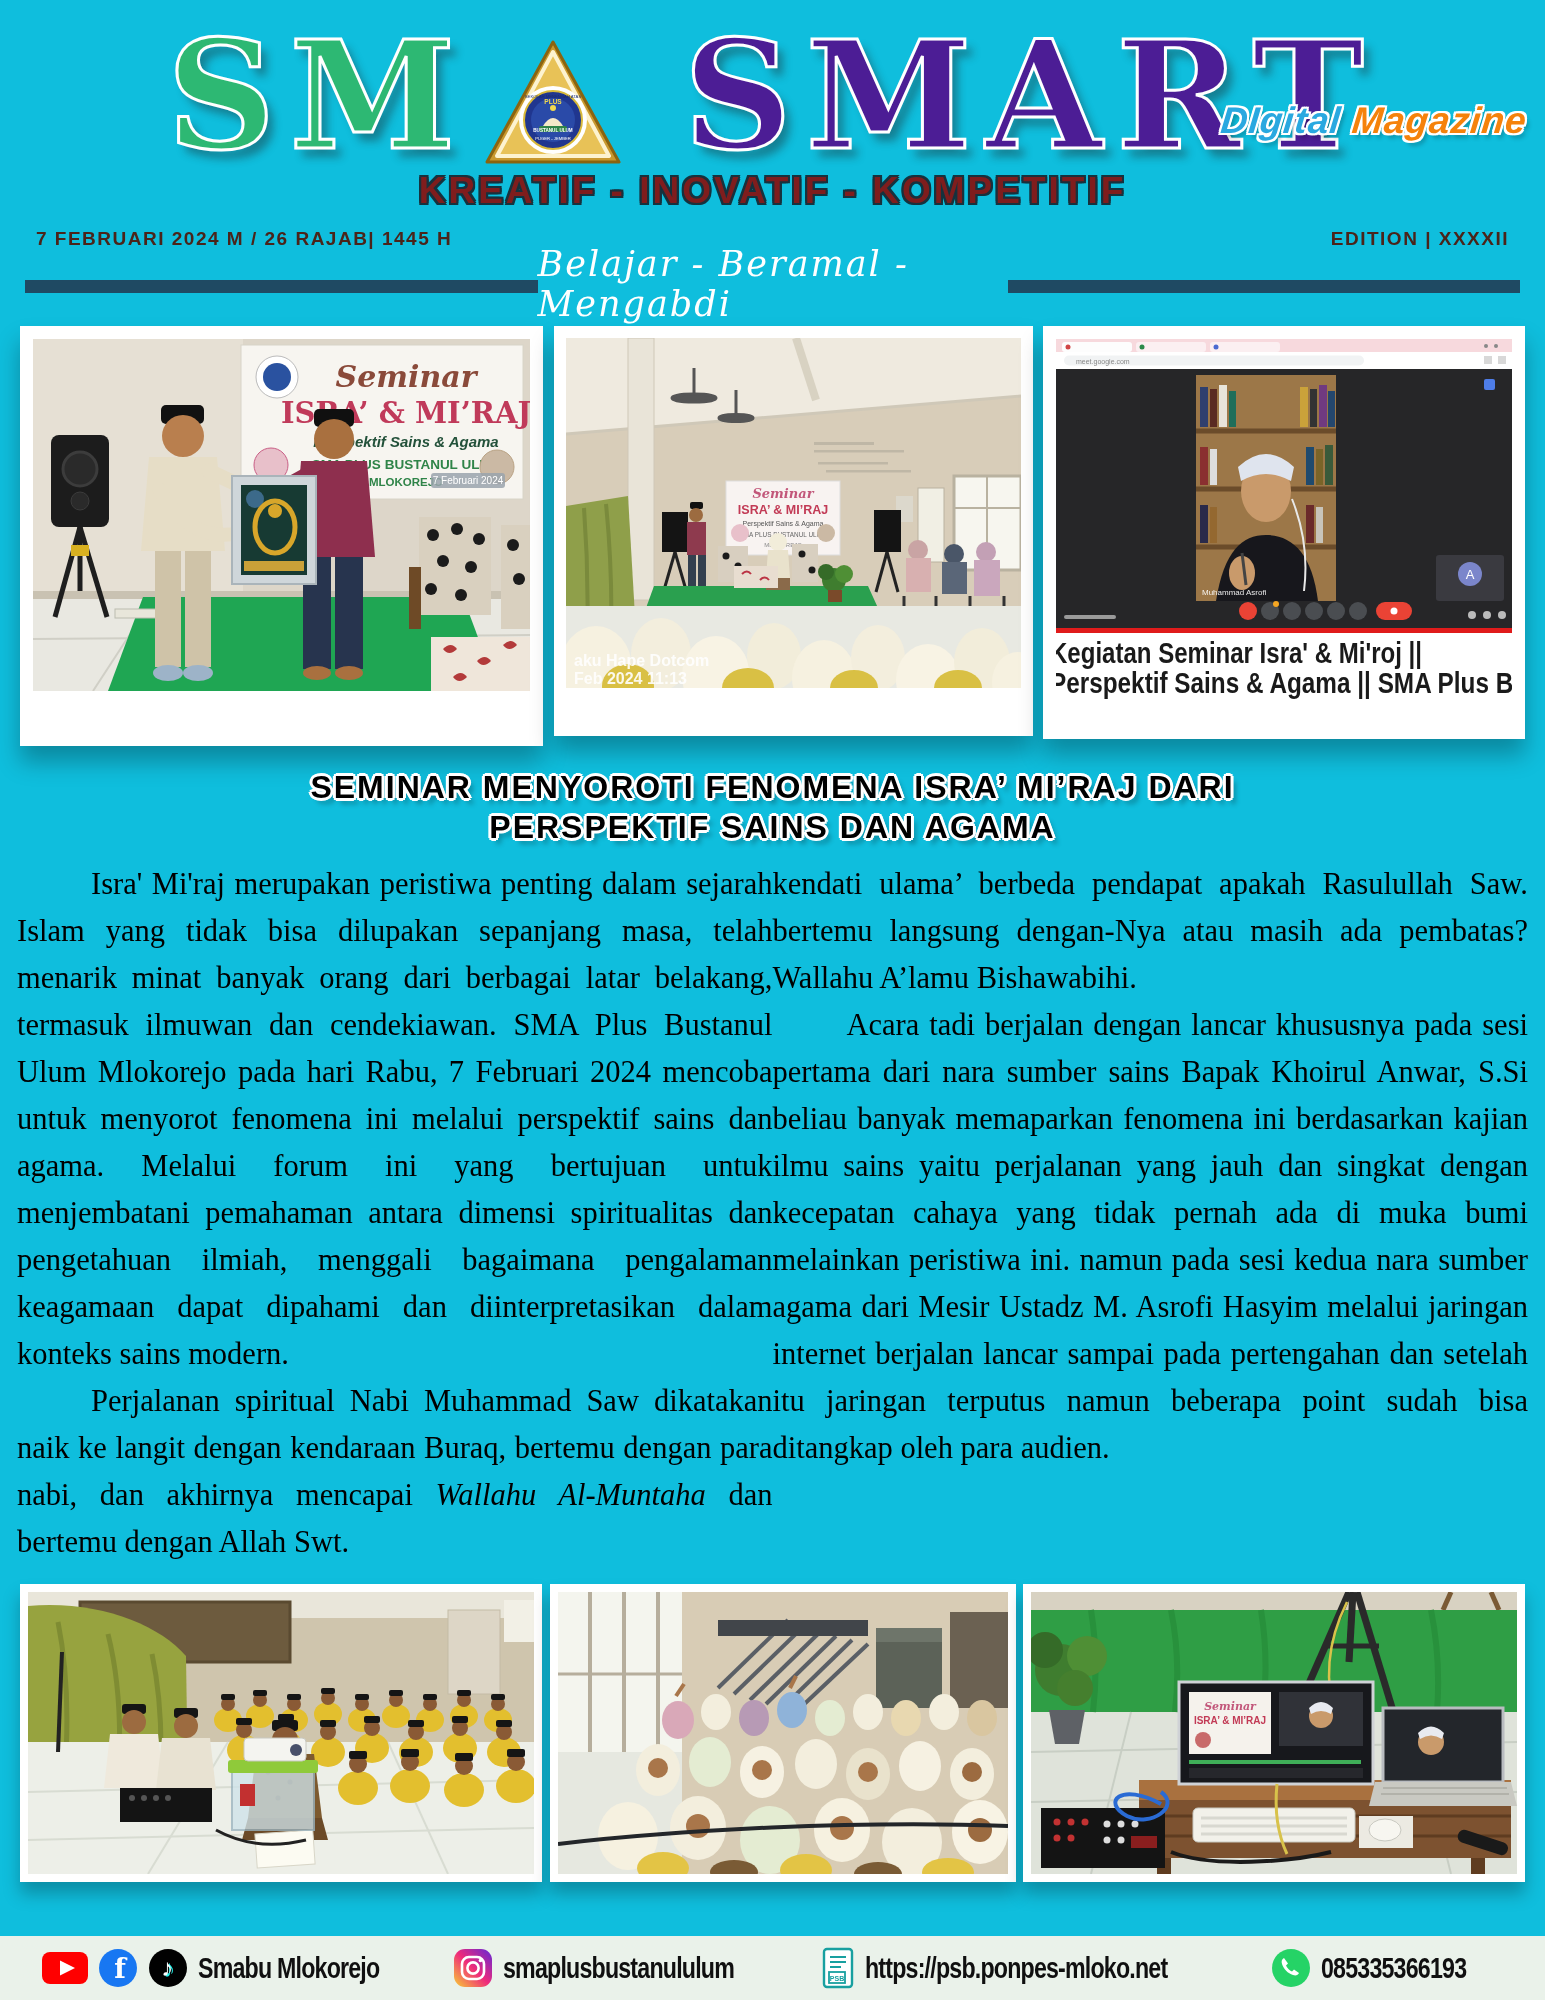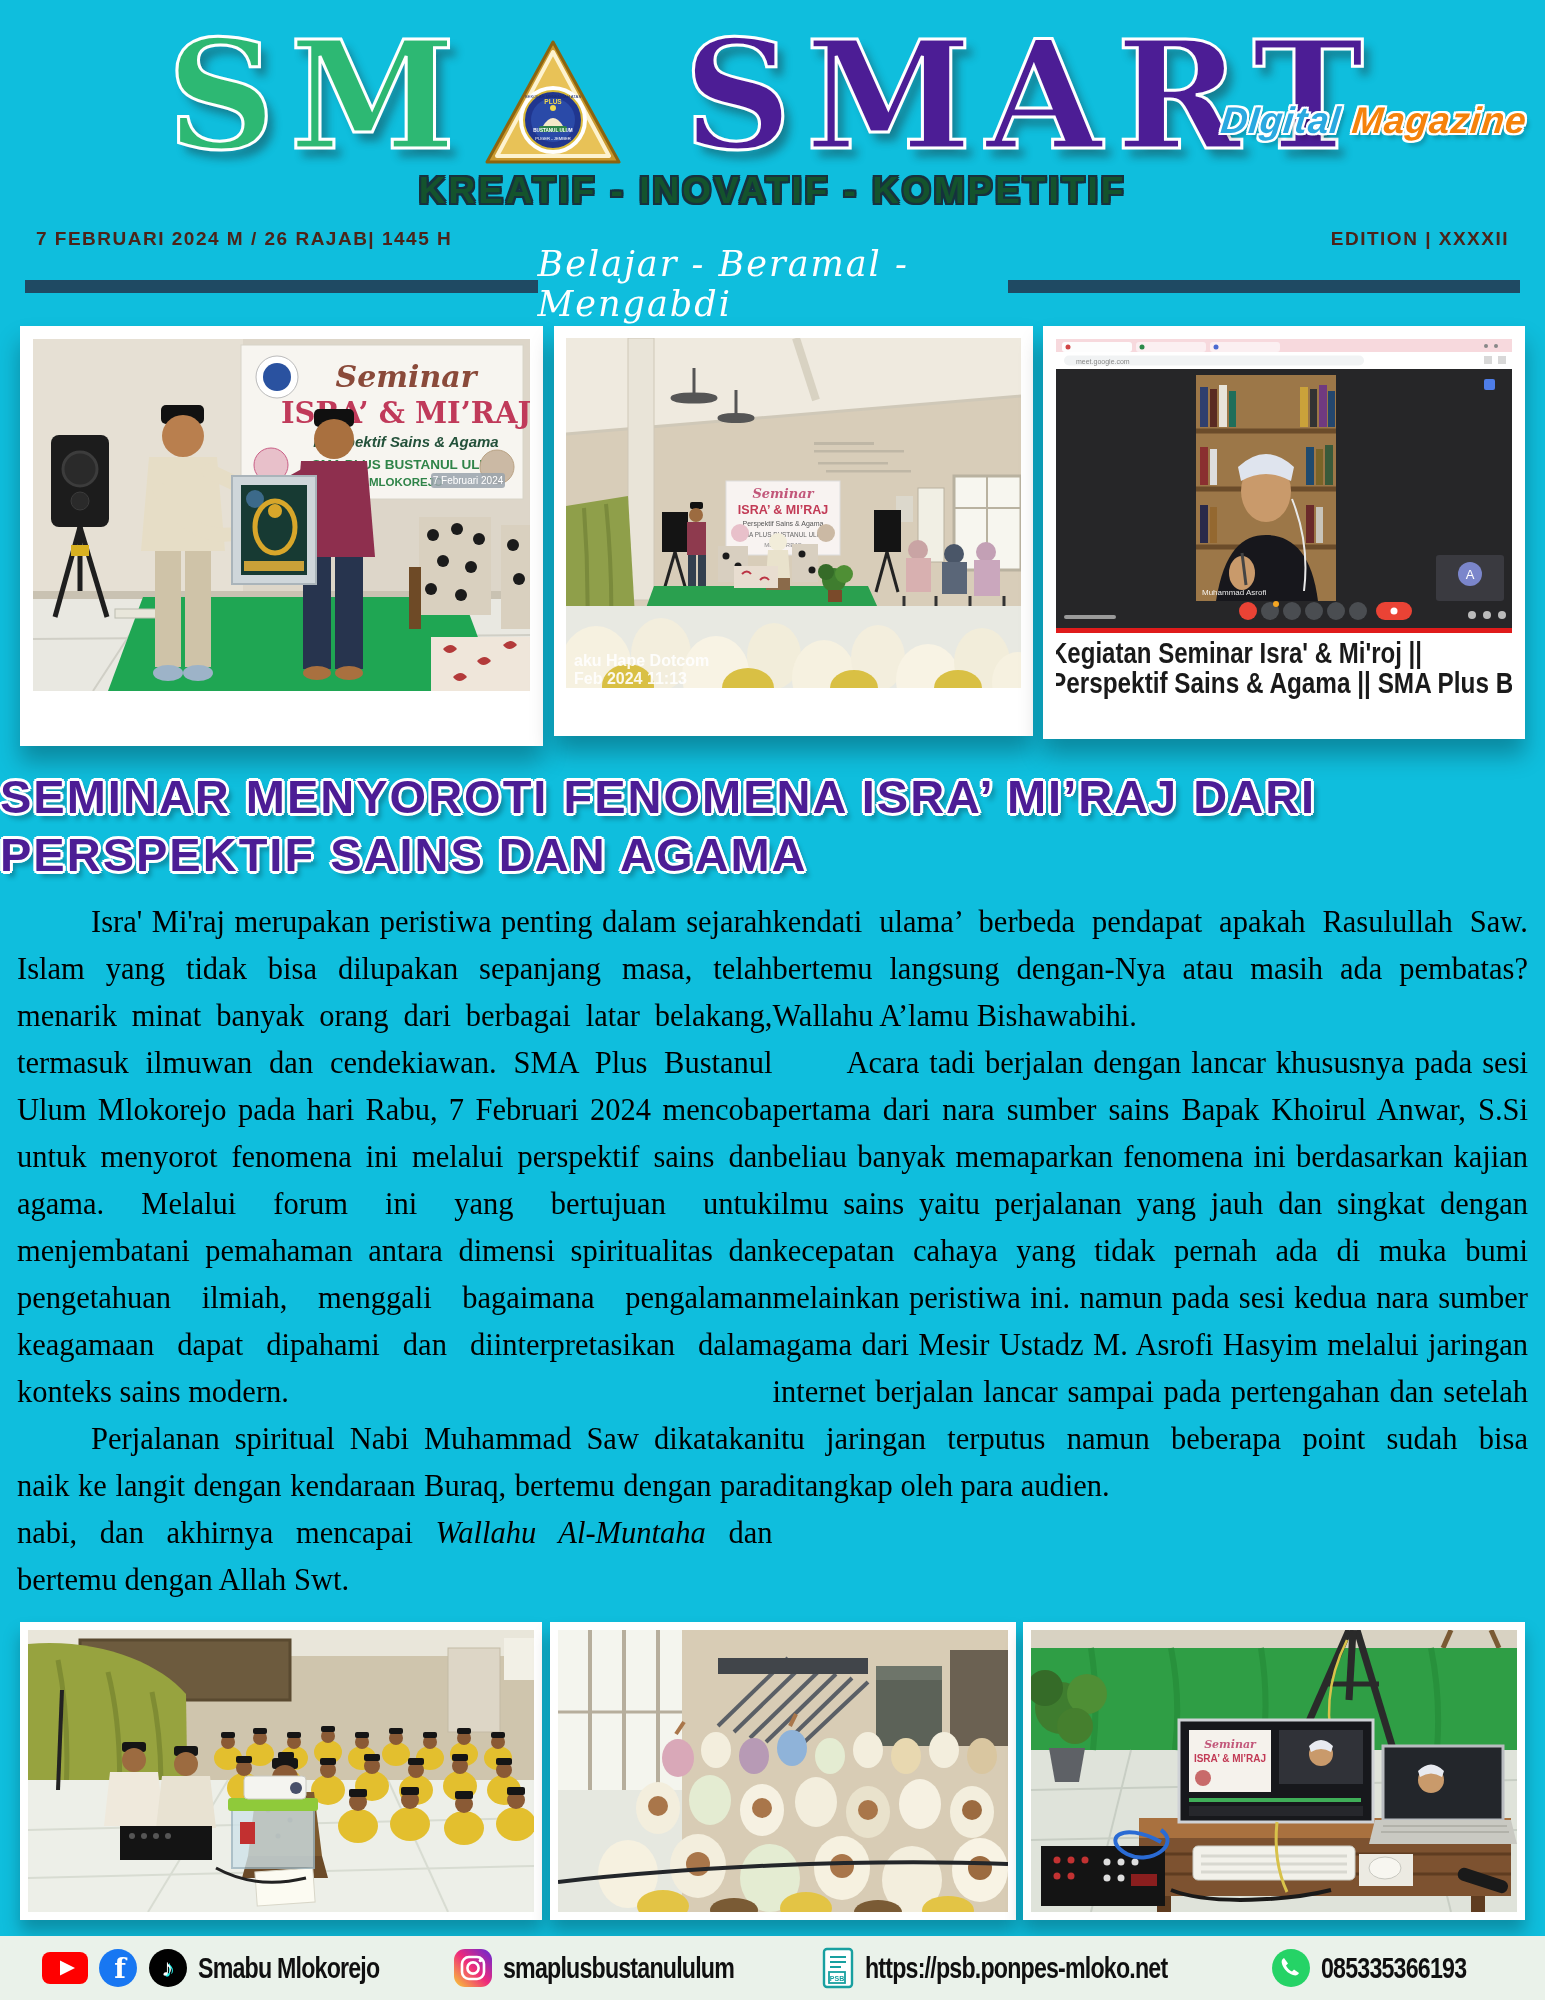--- a/index.html
+++ b/index.html
@@ -27,21 +27,21 @@
     font-style:italic;font-weight:bold;font-size:37px;letter-spacing:1px;
     transform:skewX(-6deg);white-space:nowrap;
   }
   .digital-badge .d1{color:#29a8e0;}
   .digital-badge .d2{color:#f5820b;}
   .outline-white{
     text-shadow:-2px -2px 0 #fff,2px -2px 0 #fff,-2px 2px 0 #fff,2px 2px 0 #fff,
       0 -2px 0 #fff,0 2px 0 #fff,-2px 0 0 #fff,2px 0 0 #fff,4px 5px 4px rgba(0,0,0,.25);
   }
   .tagline{
-    margin-top:-4px;font-size:37px;font-weight:bold;color:#14532d;letter-spacing:3px;
+    margin-top:-4px;font-size:37px;font-weight:bold;color:#7f1d1d;letter-spacing:3px;
     text-shadow:-2px -2px 0 #16323e,2px -2px 0 #16323e,-2px 2px 0 #16323e,2px 2px 0 #16323e,
       0 -2px 0 #16323e,0 2px 0 #16323e,-2px 0 0 #16323e,2px 0 0 #16323e;
   }
   .date-row{
     display:flex;justify-content:space-between;align-items:center;
     padding:0 36px;margin-top:16px;
     font-size:19px;font-weight:bold;color:#4a241a;letter-spacing:1.5px;
   }
   .motto-row{display:flex;align-items:center;margin-top:8px;height:56px;padding:0 25px;}
   .bar{height:13px;background:#1f4a63;flex:1;}
@@ -54,22 +54,22 @@
   .photo-row-top{display:flex;justify-content:space-between;align-items:flex-start;padding:0 20px;margin-top:12px;}
   .photo-card{background:#ffffff;box-shadow:0 16px 22px rgba(0,0,0,.28);}
   .card1{padding:13px 13px 55px;}
   .card2{padding:12px 12px 48px;}
   .card3{padding:13px 13px 40px;}
   .photo-row-bottom{display:flex;justify-content:space-between;align-items:flex-start;padding:0 20px;margin-top:18px;}
   .bcard{background:#ffffff;padding:8px;box-shadow:0 12px 16px rgba(0,0,0,.25);}
   svg{display:block;}
   
   .headline{
-    text-align:left;margin-top:22px;font-weight:800;font-size:47px;line-height:1.24;
-    letter-spacing:2px;color:#4c1d95;
+    text-align:center;margin-top:22px;font-weight:800;font-size:32px;line-height:1.24;
+    letter-spacing:2px;color:#000000;
     text-shadow:-2px -2px 0 #fff,2px -2px 0 #fff,-2px 2px 0 #fff,2px 2px 0 #fff,
       0 -3px 0 #fff,0 3px 0 #fff,-3px 0 0 #fff,3px 0 0 #fff,5px 6px 5px rgba(0,0,0,.28);
   }
   .article{display:flex;padding:0 17px;margin-top:14px;}
   .col{
     flex:1;font-family:"Liberation Serif",serif;font-size:30.5px;line-height:47px;
     text-align:justify;color:#000;
   }
   .col p{margin:0;}
   .indent{text-indent:74px;}

